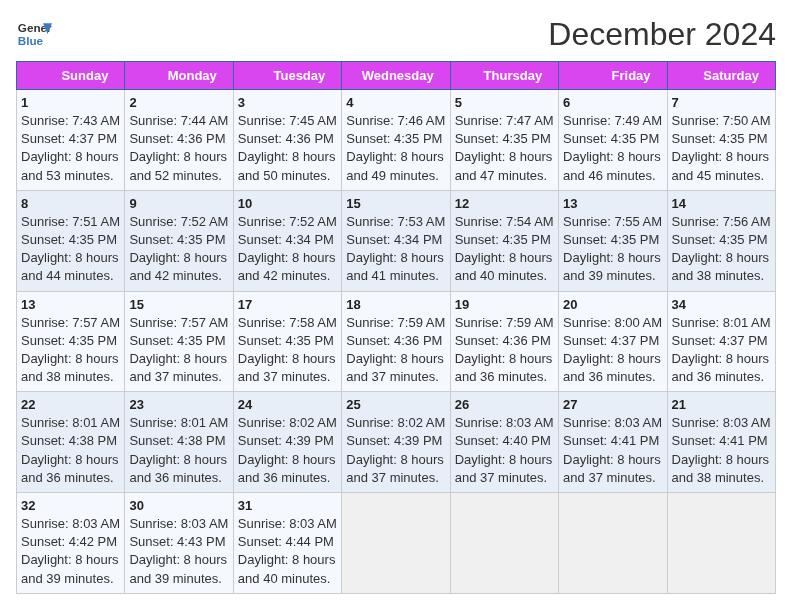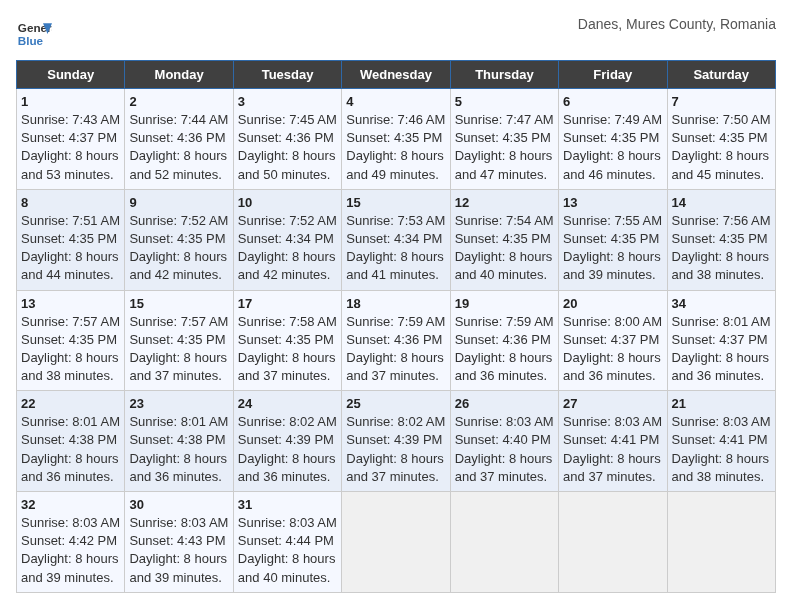--- a/index.html
+++ b/index.html
@@ -36,24 +36,24 @@
     .subtitle {
       font-size: 14px;
       color: #555;
     }
     .calendar {
       width: 100%;
       border-collapse: collapse;
       font-size: 10.5px;
     }
     .calendar thead th {
-      background: #404040;
+      background: #d946ef;
       color: #fff;
-      padding: 6px 4px;
-      text-align: center;
+      padding: 6px 16px;
+      text-align: right;
       font-size: 13px;
       font-weight: bold;
       border: 1px solid #2e68a8;
     }
     .calendar tbody td {
       vertical-align: top;
       padding: 5px 4px;
       border: 1px solid #ccc;
       background: #fff;
       width: calc(100% / 7);
@@ -86,21 +86,21 @@
 
 <div class="header-area">
   <div class="logo">
     <svg class="logo-icon" viewBox="0 0 40 40">
       <text x="2" y="18" font-size="13" font-weight="bold" fill="#333" font-family="Arial">General</text>
       <text x="2" y="32" font-size="13" font-weight="bold" fill="#3a7abf" font-family="Arial">Blue</text>
       <polygon points="30,8 40,8 35,20" fill="#3a7abf"></polygon>
     </svg>
   </div>
   <div class="title-area">
-    <div class="subtitle">Danes, Mures County, Romania</div>
+    <div class="main-title">December 2024</div>
   </div>
 </div>
 
 <table class="calendar">
   <thead>
     <tr>
       <th>Sunday</th>
       <th>Monday</th>
       <th>Tuesday</th>
       <th>Wednesday</th>

